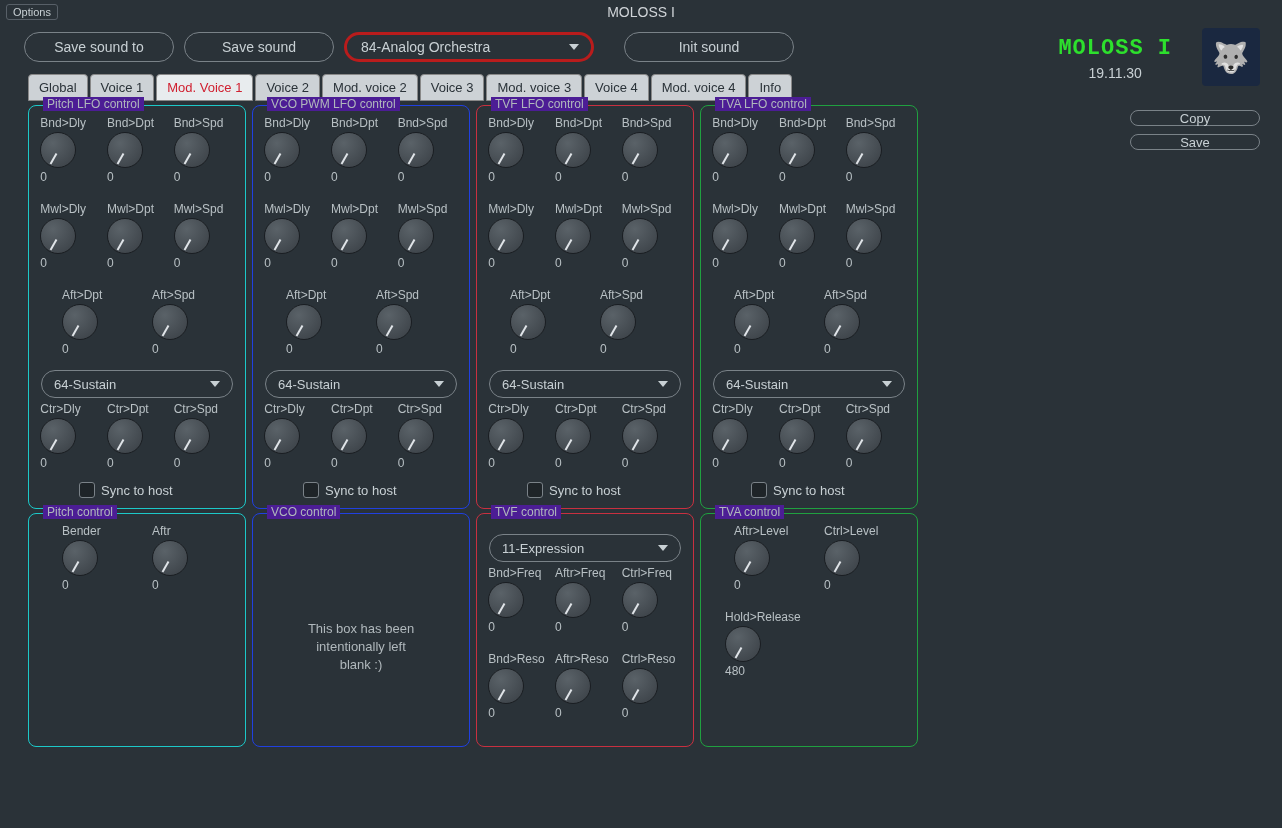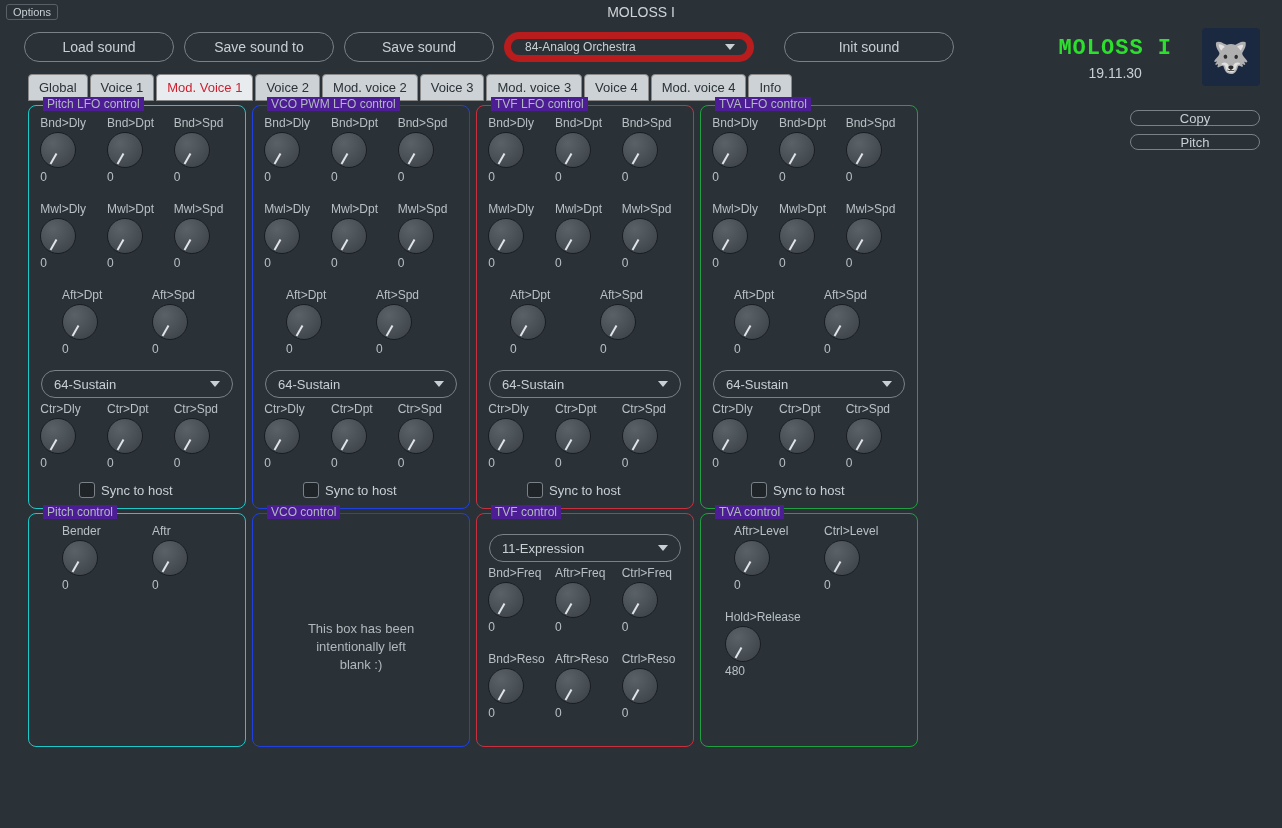--- a/index.html
+++ b/index.html
@@ -48,26 +48,26 @@
     border: 1px solid #7a8288;
     background: transparent;
     color: #c8d0d4;
     border-radius: 15px;
     font-size: 14px;
     cursor: pointer;
   }
   .preset-select {
     flex: 0 0 250px;
     height: 30px;
-    border: 7px solid #b91c1c;
+    border: 3px solid #b91c1c;
     background: transparent;
     color: #c8d0d4;
     border-radius: 15px;
     padding: 0 30px 0 14px;
-    font-size: 12px;
+    font-size: 14px;
     position: relative;
     display: flex;
     align-items: center;
   }
   .chev {
     position: absolute;
     right: 12px;
     top: 50%;
     transform: translateY(-50%);
     width: 0; height: 0;
@@ -248,39 +248,38 @@
 </style>
 </head>
 <body>
 
 <div class="titlebar">
   <button class="options-btn">Options</button>
   <div class="app-title">MOLOSS I</div>
 </div>
 
 <div class="toolbar">
-  <button class="toolbar-btn">Load sound</button>
   <button class="toolbar-btn">Save sound to</button>
   <button class="toolbar-btn">Save sound</button>
   <div class="preset-select">
     <span>84-Analog Orchestra</span>
     <span class="chev"></span>
   </div>
   <button class="toolbar-btn" style="flex-basis:170px;margin-left:20px">Init sound</button>
 </div>
 
 <div class="brand">
   <div class="brand-name">MOLOSS I</div>
   <div class="brand-date">19.11.30</div>
 </div>
 <div class="logo">🐺</div>
 
 <div class="side-btns">
   <button class="side-btn">Copy</button>
-  <button class="side-btn">Pitch</button>
+  <button class="side-btn">Save</button>
 </div>
 
 <div class="tabs" id="tabs">
     <div class="tab">Global</div>
     <div class="tab">Voice 1</div>
     <div class="tab active">Mod. Voice 1</div>
     <div class="tab">Voice 2</div>
     <div class="tab">Mod. voice 2</div>
     <div class="tab">Voice 3</div>
     <div class="tab">Mod. voice 3</div>

